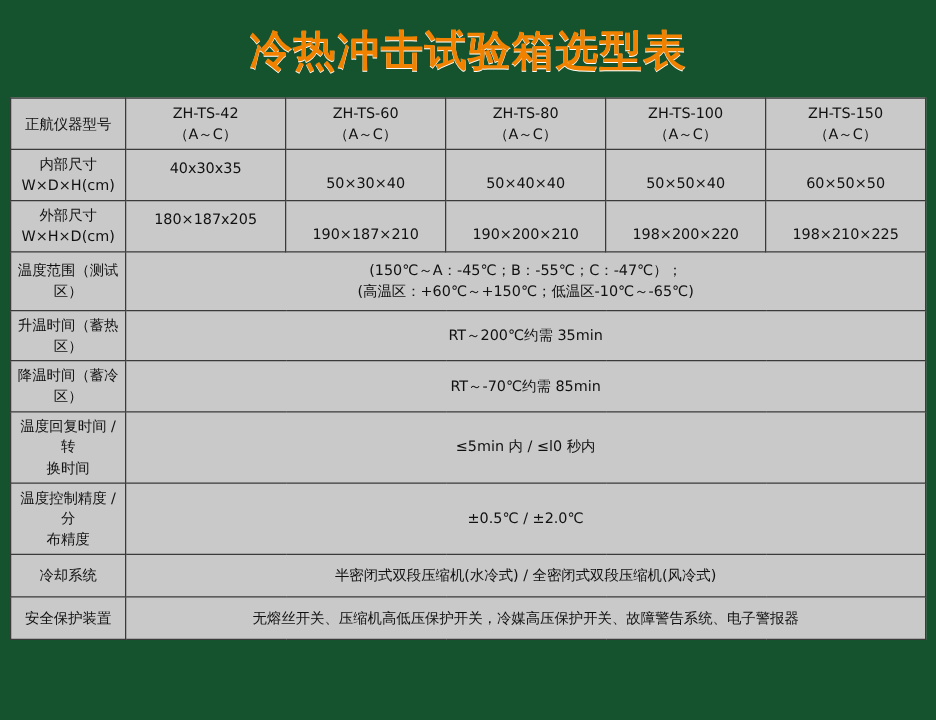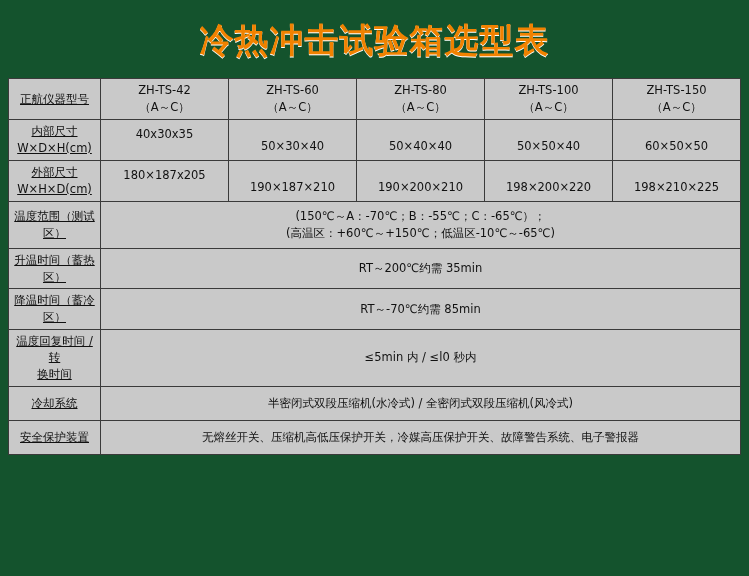--- a/index.html
+++ b/index.html
@@ -43,21 +43,20 @@
     color: #111111;
     text-align: center;
     vertical-align: middle;
     padding: 3px 2px;
     line-height: 1.45;
     font-family: "DejaVu Sans", sans-serif;
   }
   td.rowlabel {
     width: 92px;
     font-size: 11.5px;
-    text-decoration: underline;
   }
   td.modelhead {
     height: 34px;
   }
   .cell2 {
     display: block;
   }
   .nowrapcell {
     white-space: nowrap;
   }
@@ -158,21 +157,21 @@
         <td class="tall nowrapcell">
           <span style="display:block;margin-top:12px">198×210×225</span>
         </td>
       </tr>
 
       <tr>
         <td class="rowlabel vtall">
           <span class="cell2">温度范围（测试区）</span>
         </td>
         <td class="vtall" colspan="5">
-          <span class="cell2">(150℃～A：-70℃；B：-55℃；C：-65℃）；</span>
+          <span class="cell2">(150℃～A：-45℃；B：-55℃；C：-47℃）；</span>
           <span class="cell2">(高温区：+60℃～+150℃；低温区-10℃～-65℃)</span>
         </td>
       </tr>
 
       <tr>
         <td class="rowlabel rowmid">升温时间（蓄热区）</td>
         <td class="rowmid" colspan="5">RT～200℃约需 35min</td>
       </tr>
 
       <tr>
@@ -181,20 +180,27 @@
       </tr>
 
       <tr>
         <td class="rowlabel tall">
           <span class="cell2">温度回复时间 / 转</span>
           <span class="cell2">换时间</span>
         </td>
         <td class="tall" colspan="5">≤5min 内 / ≤l0 秒内</td>
       </tr>
 
+      <tr>
+        <td class="rowlabel tall">
+          <span class="cell2">温度控制精度 / 分</span>
+          <span class="cell2">布精度</span>
+        </td>
+        <td class="tall" colspan="5">±0.5℃ / ±2.0℃</td>
+      </tr>
 
 
 
       <tr>
         <td class="rowlabel rowmid">冷却系统</td>
         <td class="rowmid" colspan="5">半密闭式双段压缩机(水冷式) / 全密闭式双段压缩机(风冷式)</td>
       </tr>
 
       <tr>
         <td class="rowlabel rowmid">安全保护装置</td>

